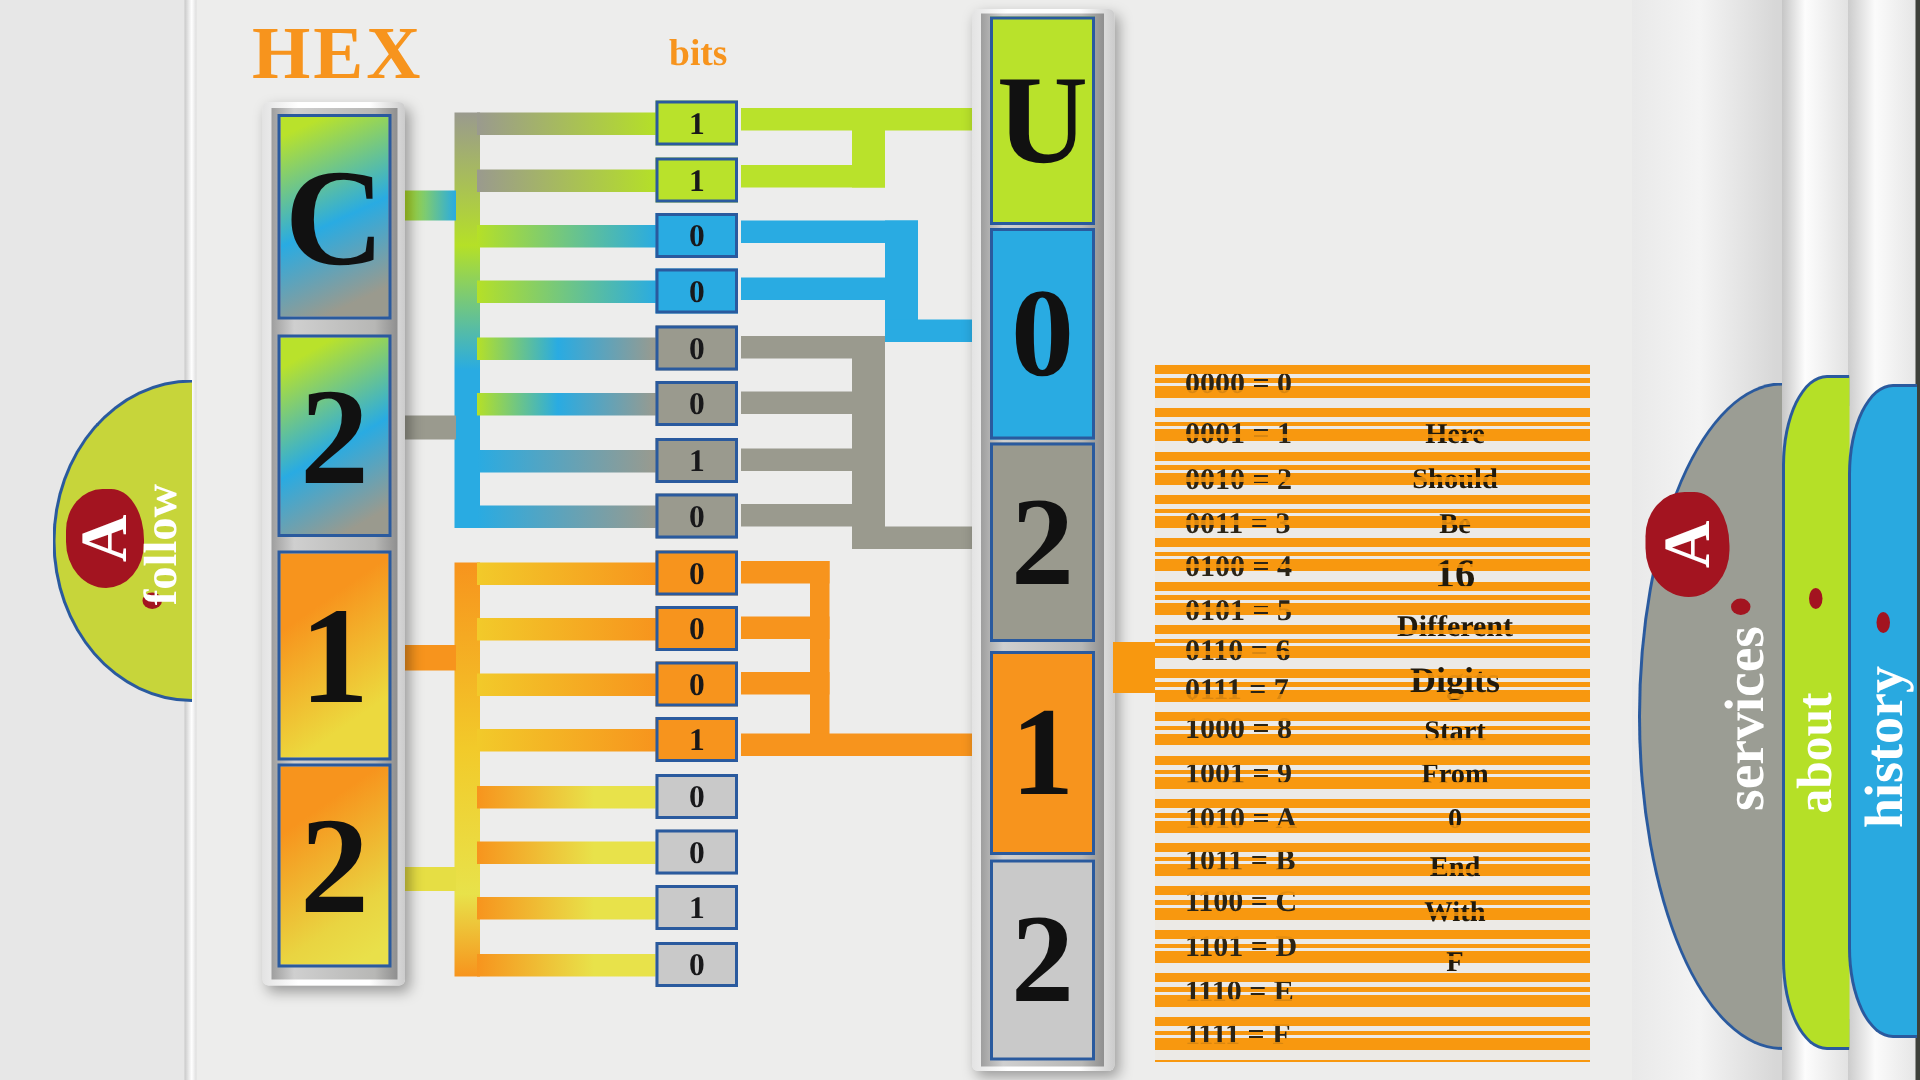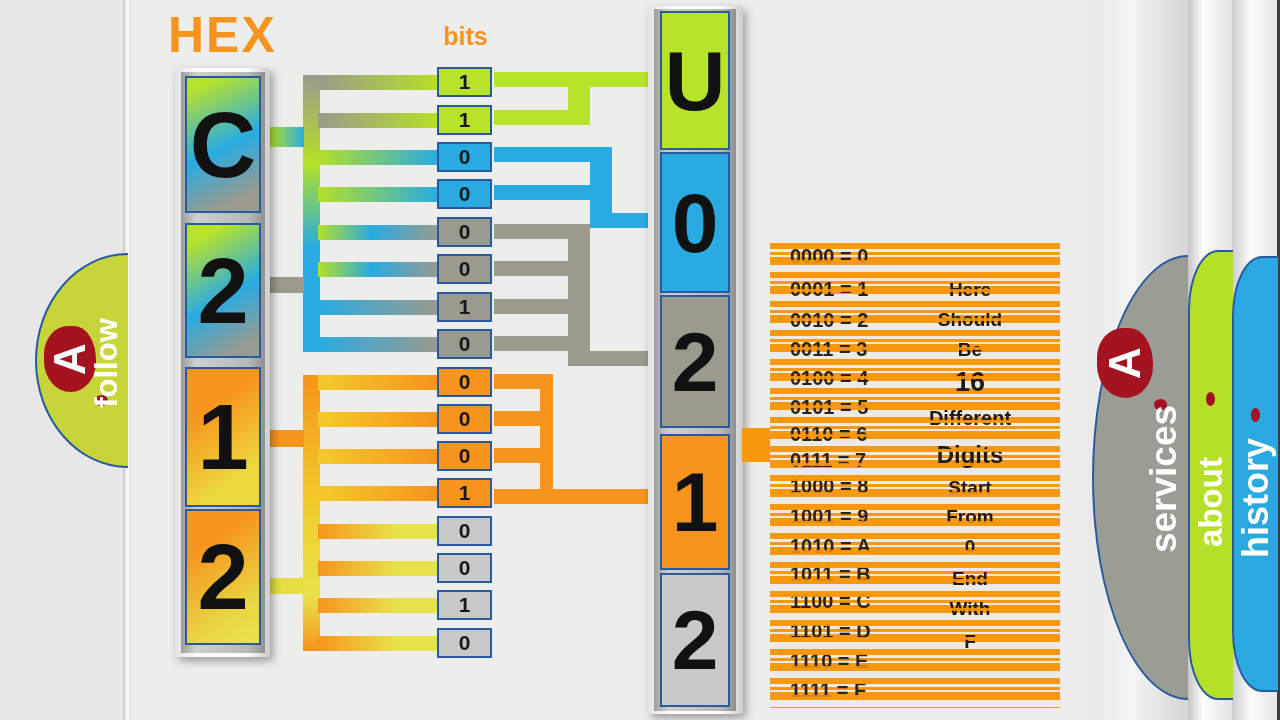--- a/index.html
+++ b/index.html
@@ -1,17 +1,17 @@
 <!DOCTYPE html>
 <html><head>
 <meta charset="utf-8">
 <style>
   html,body{margin:0;padding:0;background:#e4e4e4;}
   #stage{position:relative;width:1280px;height:720px;overflow:hidden;
-         font-family:Liberation Sans, sans-serif;background:#e7e7e7;}
+         font-family:Liberation Serif, serif;background:#e7e7e7;}
   
   .panel{position:absolute;left:130px;top:0;width:958px;height:720px;background:#ededec;}
   .panel-edge{position:absolute;left:123px;top:0;width:8px;height:720px;
               background:linear-gradient(90deg,#c9c9c9,#ffffff 60%,#dddddd);}
   
   .layer1{position:absolute;left:1088px;top:0;width:100px;height:720px;
           background:linear-gradient(90deg,#e9e9e9,#f4f4f4 45%,#d7d7d7 96%);}
   .layer2{position:absolute;left:1188px;top:0;width:44px;height:720px;
           background:linear-gradient(90deg,#c6c6c6,#fdfdfd 35%,#e2e2e2);}
   .layer3{position:absolute;left:1232px;top:0;width:45px;height:720px;

